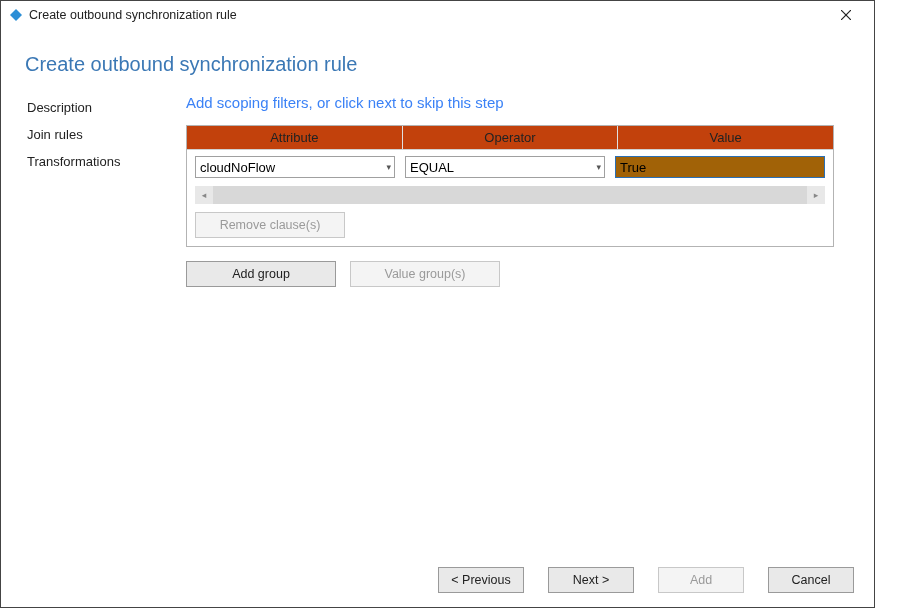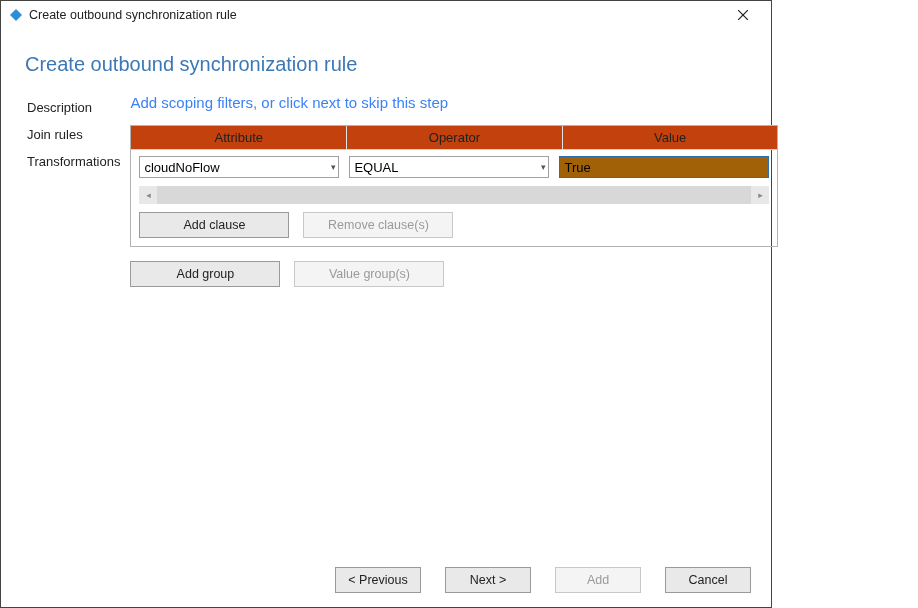--- a/index.html
+++ b/index.html
@@ -1,17 +1,17 @@
 <!DOCTYPE html>
 <html><head>
   <meta charset="utf-8">
   <style>
     * { box-sizing: border-box; margin: 0; padding: 0; font-family: "Segoe UI", Tahoma, sans-serif; }
     body { background: #fff; width: 918px; height: 608px; overflow: hidden; }
-    .window { width: 772px; height: 608px; border: 1px solid #444; position: relative; display: flex; flex-direction: column; background: #fff; }
+    .window { width: 875px; height: 608px; border: 1px solid #444; position: relative; display: flex; flex-direction: column; background: #fff; }
     .titlebar { height: 28px; display: flex; align-items: center; padding: 0 8px; font-size: 12.5px; color: #222; border-bottom: 0; }
     .titlebar .icon { width: 14px; height: 14px; margin-right: 6px; display: inline-flex; align-items: center; justify-content: center; }
     .titlebar .close { margin-left: auto; width: 40px; height: 28px; display: flex; align-items: center; justify-content: center; font-size: 14px; color: #222; cursor: pointer; }
     .body { flex: 1; display: flex; flex-direction: column; padding: 0 0 0 0; }
     .page-title { font-size: 20px; color: #3b78b5; font-weight: 400; padding: 24px 0 18px 24px; }
     .content { flex: 1; display: flex; }
     .sidebar { width: 200px; padding-left: 24px; }
     .sidebar-item { font-size: 13px; color: #222; padding: 6px 10px 6px 2px; cursor: pointer; margin-bottom: 0; }
     .sidebar-item.active { background: #f0f0f0; }
     .main { flex: 1; padding: 0 40px 0 0; }
@@ -91,21 +91,20 @@
             <input class="textin" type="text" value="True" style="">
           </div>
 
           <div class="hscroll">
             <div class="arrow">◂</div>
             <div class="track"></div>
             <div class="arrow">▸</div>
           </div>
 
           <div class="btn-row">
-            <button class="btn">Add clause</button>
             <button class="btn" disabled="">Remove clause(s)</button>
           </div>
         </div>
 
         <div class="btn-row-outer">
           <button class="btn">Add group</button>
           <button class="btn" disabled="">Value group(s)</button>
         </div>
       </div>
     </div>

